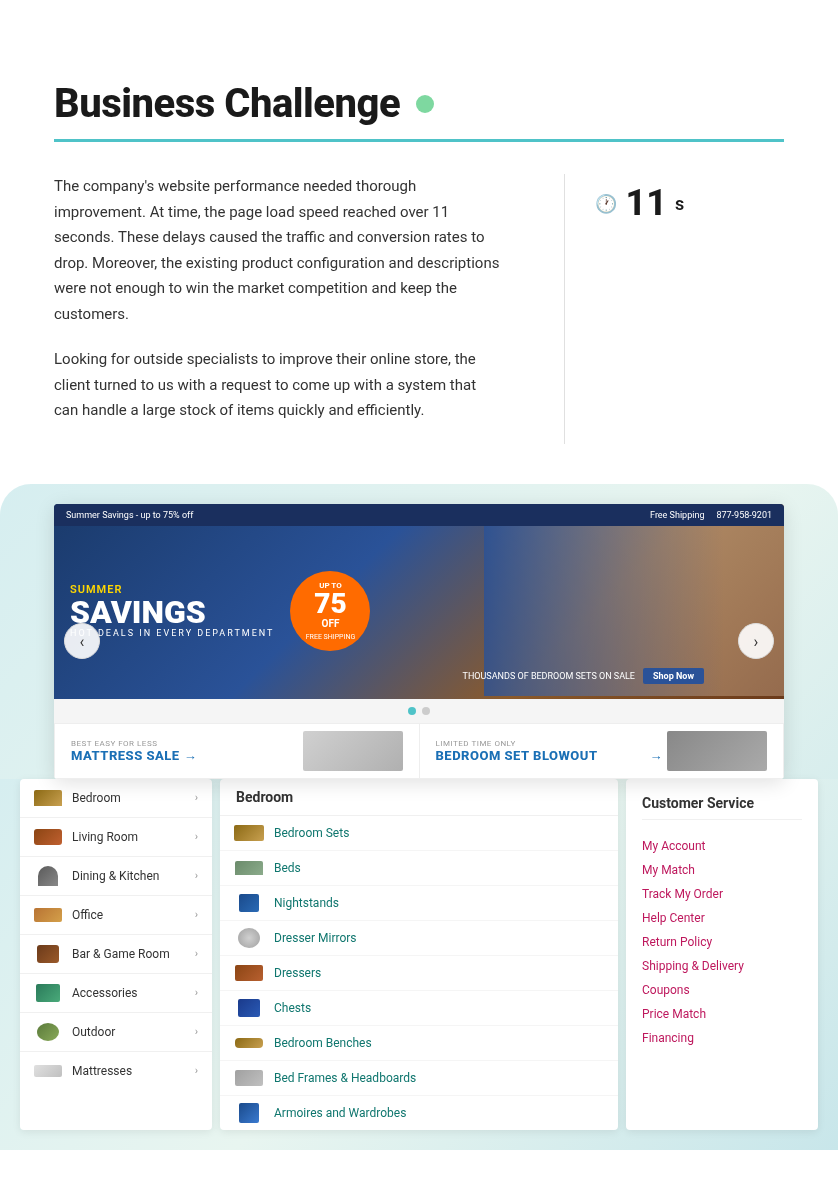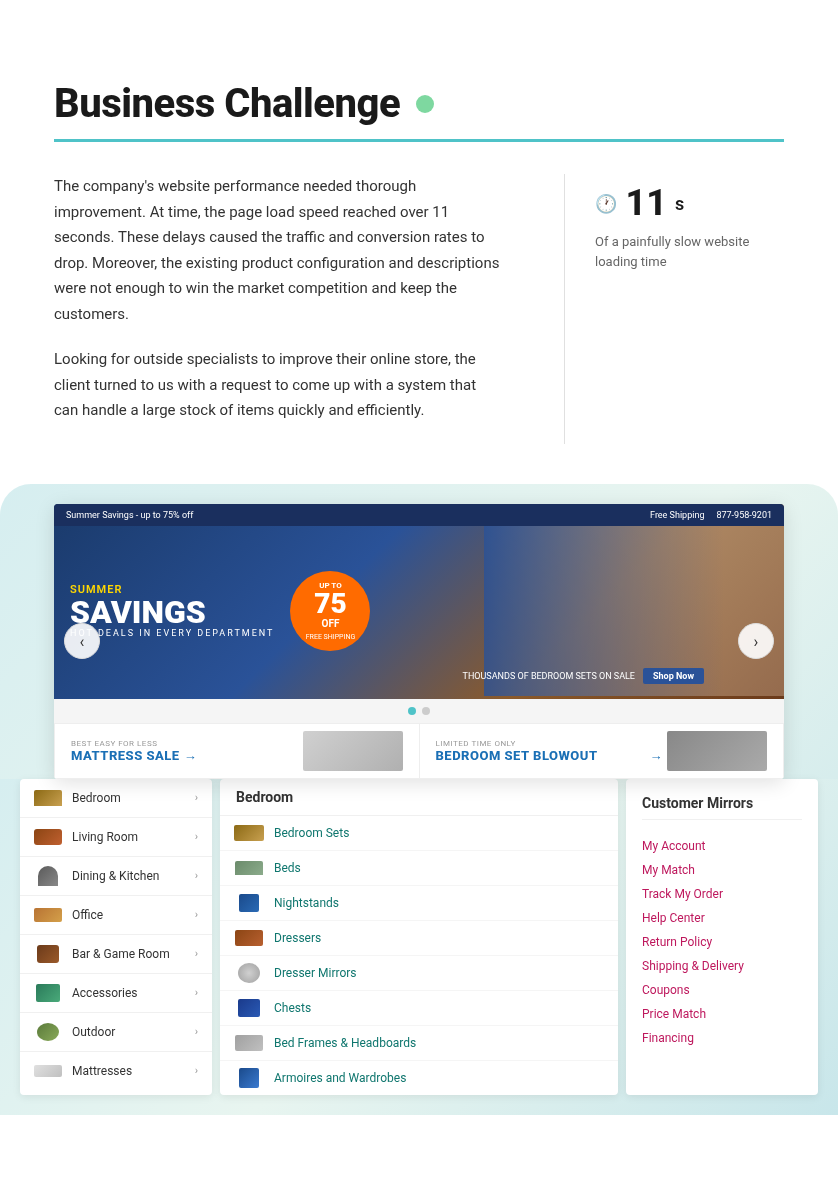--- a/index.html
+++ b/index.html
@@ -597,21 +597,20 @@
     <div class="challenge-text">
       <p>The company's website performance needed thorough improvement. At time, the page load speed reached over 11 seconds. These delays caused the traffic and conversion rates to drop. Moreover, the existing product configuration and descriptions were not enough to win the market competition and keep the customers.</p>
       <p>Looking for outside specialists to improve their online store, the client turned to us with a request to come up with a system that can handle a large stock of items quickly and efficiently.</p>
     </div>
     <div class="challenge-stat">
       <div class="stat-number-row">
         <span class="stat-clock-icon">🕐</span>
         <span class="stat-number">11</span>
         <span class="stat-unit">s</span>
       </div>
-      <div class="stat-desc">Of a painfully slow website loading time</div>
     </div>
   </div>
 </div>
 
 <div class="carousel-section">
   <div class="carousel-container">
 
     <div class="banner-main">
       <div class="banner-top-bar">
         <div class="banner-top-left">
@@ -750,52 +749,58 @@
         <span class="middle-label">Beds</span>
       </div>
       <div class="middle-item">
         <div class="middle-icon">
             <div class="icon-nightstand"></div>
           </div>
         <span class="middle-label">Nightstands</span>
       </div>
       <div class="middle-item">
         <div class="middle-icon">
-            <div class="icon-dresser"></div>
-          </div>
-        <span class="middle-label">Dressers</span>
+            <div class="icon-mirror"></div>
+          </div>
+        <span class="middle-label">Dresser Mirrors</span>
       </div>
       <div class="middle-item">
         <div class="middle-icon">
-            <div class="icon-mirror"></div>
-          </div>
-        <span class="middle-label">Dresser Mirrors</span>
+            <div class="icon-dresser"></div>
+          </div>
+        <span class="middle-label">Dressers</span>
       </div>
       <div class="middle-item">
         <div class="middle-icon">
             <div class="icon-chest"></div>
           </div>
         <span class="middle-label">Chests</span>
       </div>
       <div class="middle-item">
         <div class="middle-icon">
+            <div class="icon-bench"></div>
+          </div>
+        <span class="middle-label">Bedroom Benches</span>
+      </div>
+      <div class="middle-item">
+        <div class="middle-icon">
             <div class="icon-frame"></div>
           </div>
         <span class="middle-label">Bed Frames &amp; Headboards</span>
       </div>
       <div class="middle-item" style="border-bottom:none;">
         <div class="middle-icon">
             <div class="icon-armoire"></div>
           </div>
         <span class="middle-label">Armoires and Wardrobes</span>
       </div>
     </div>
 
     <div class="right-menu">
-      <div class="right-header">Customer Mirrors</div>
+      <div class="right-header">Customer Service</div>
       <a class="right-item">My Account</a>
       <a class="right-item">My Match</a>
       <a class="right-item">Track My Order</a>
       <a class="right-item">Help Center</a>
       <a class="right-item">Return Policy</a>
       <a class="right-item">Shipping &amp; Delivery</a>
       <a class="right-item">Coupons</a>
       <a class="right-item">Price Match</a>
       <a class="right-item">Financing</a>
     </div>

